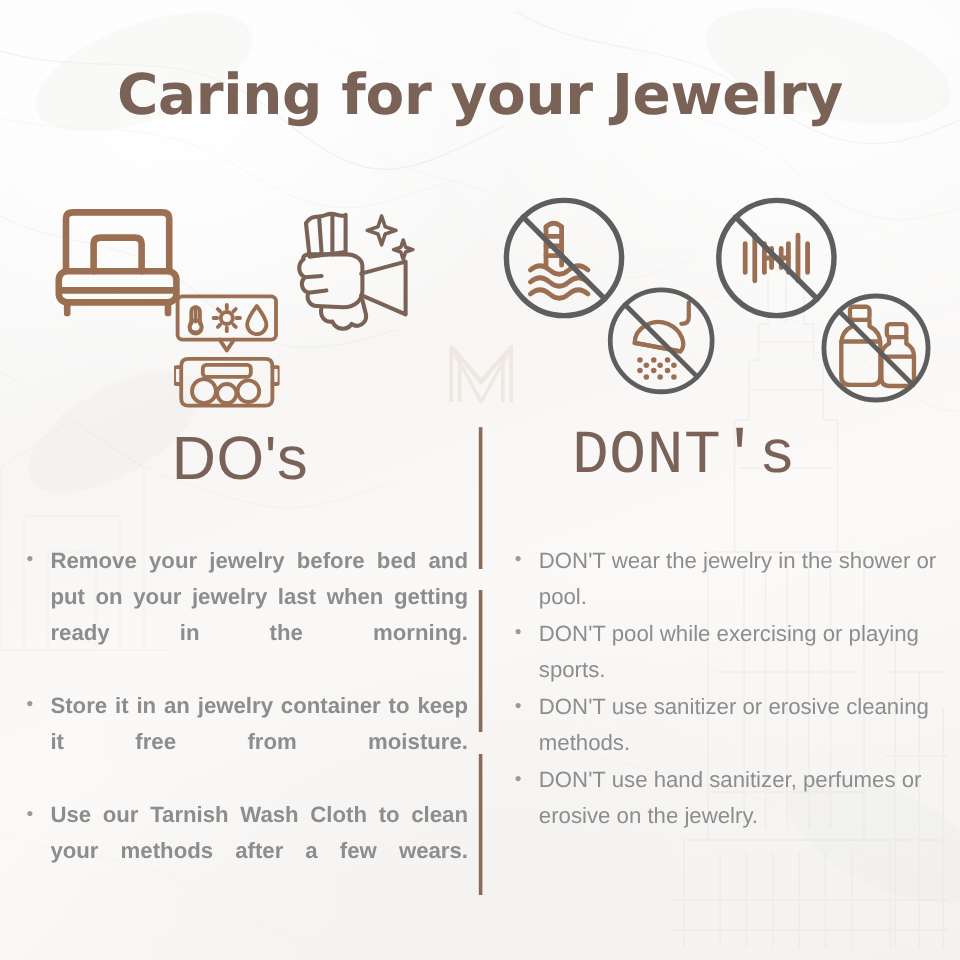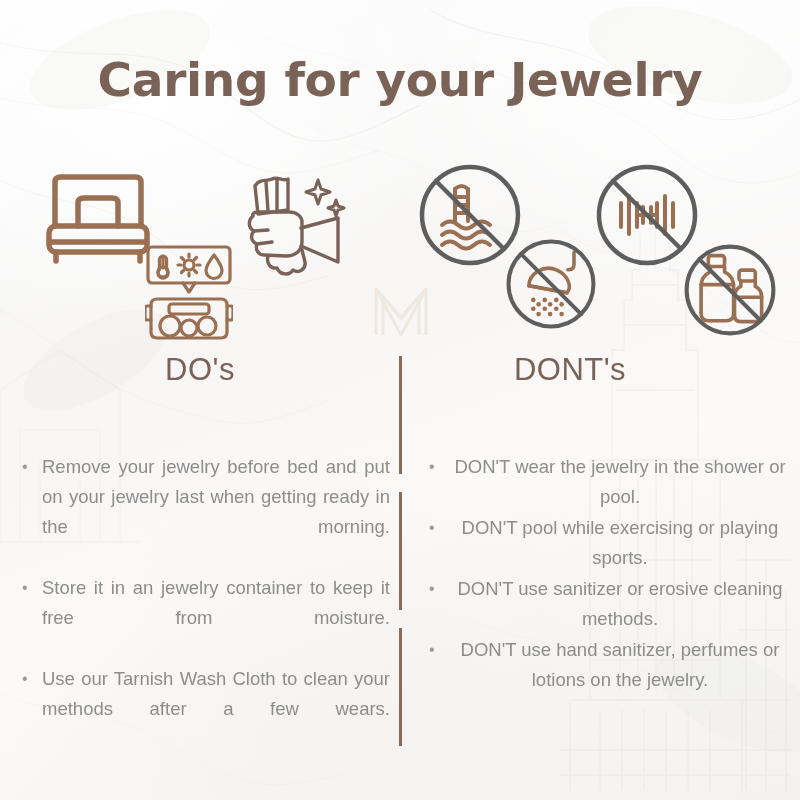--- a/index.html
+++ b/index.html
@@ -71,28 +71,28 @@
   }
 
   
   .icons-layer { position: absolute; inset: 0; pointer-events: none; }
   .icon-abs { position: absolute; }
 
   
   .heading {
     position: absolute;
     top: 352px;
-    font-size: 31px;
+    font-size: 51px;
     font-weight: 300;
     color: #7b6258;
     font-family: "Liberation Sans", sans-serif;
     letter-spacing: 0.5px;
   }
   .heading.dos   { left: 0;   width: 400px; text-align: center; }
-  .heading.donts { left: 400px; width: 340px; text-align: center; }
+  .heading.donts { left: 400px; width: 340px; text-align: center; font-family: Liberation Mono, monospace; }
 
   
   .divider {
     position: absolute;
     left: 399px;
     top: 356px;
     width: 3px;
     height: 404px;
     background: repeating-linear-gradient(
         to bottom,
@@ -119,23 +119,23 @@
     margin-bottom: 1px;
   }
   .li .bullet {
     position: absolute;
     left: 8px;
     top: 0px;
     line-height: 30px;
     font-size: 16px;
     color: #9a9a9a;
   }
-  .list.dos .li .txt   { display: block; text-align: justify; }
+  .list.dos .li .txt   { display: block; text-align: justify; font-weight: bold; }
   .list.dos .li .txt::after { content: ""; display: inline-block; width: 100%; }
-  .list.donts .li .txt { display: block; text-align: center; }
+  .list.donts .li .txt { display: block; text-align: left; }
 </style>
 </head>
 <body>
 
 <div class="card">
 
   <svg class="marble-veins" viewBox="0 0 800 800" preserveAspectRatio="none">
     <g stroke="#d9d7d5" fill="none" stroke-linecap="round">
       <path d="M-10 40 C 90 70, 150 30, 230 95 S 330 150, 420 105" stroke-width="1.1" opacity=".55"></path>
       <path d="M-10 95 C 70 120, 120 90, 200 140 S 300 175, 380 150" stroke-width="0.7" opacity=".4"></path>
@@ -349,17 +349,17 @@
     <div class="li">
       <span class="bullet">•</span>
       <span class="txt">DON'T pool while exercising or playing sports.</span>
     </div>
     <div class="li">
       <span class="bullet">•</span>
       <span class="txt">DON'T use sanitizer or erosive cleaning methods.</span>
     </div>
     <div class="li">
       <span class="bullet">•</span>
-      <span class="txt">DON'T use hand sanitizer, perfumes or lotions on the jewelry.</span>
+      <span class="txt">DON'T use hand sanitizer, perfumes or erosive on the jewelry.</span>
     </div>
   </div>
 
 </div>
 
 </body></html>

